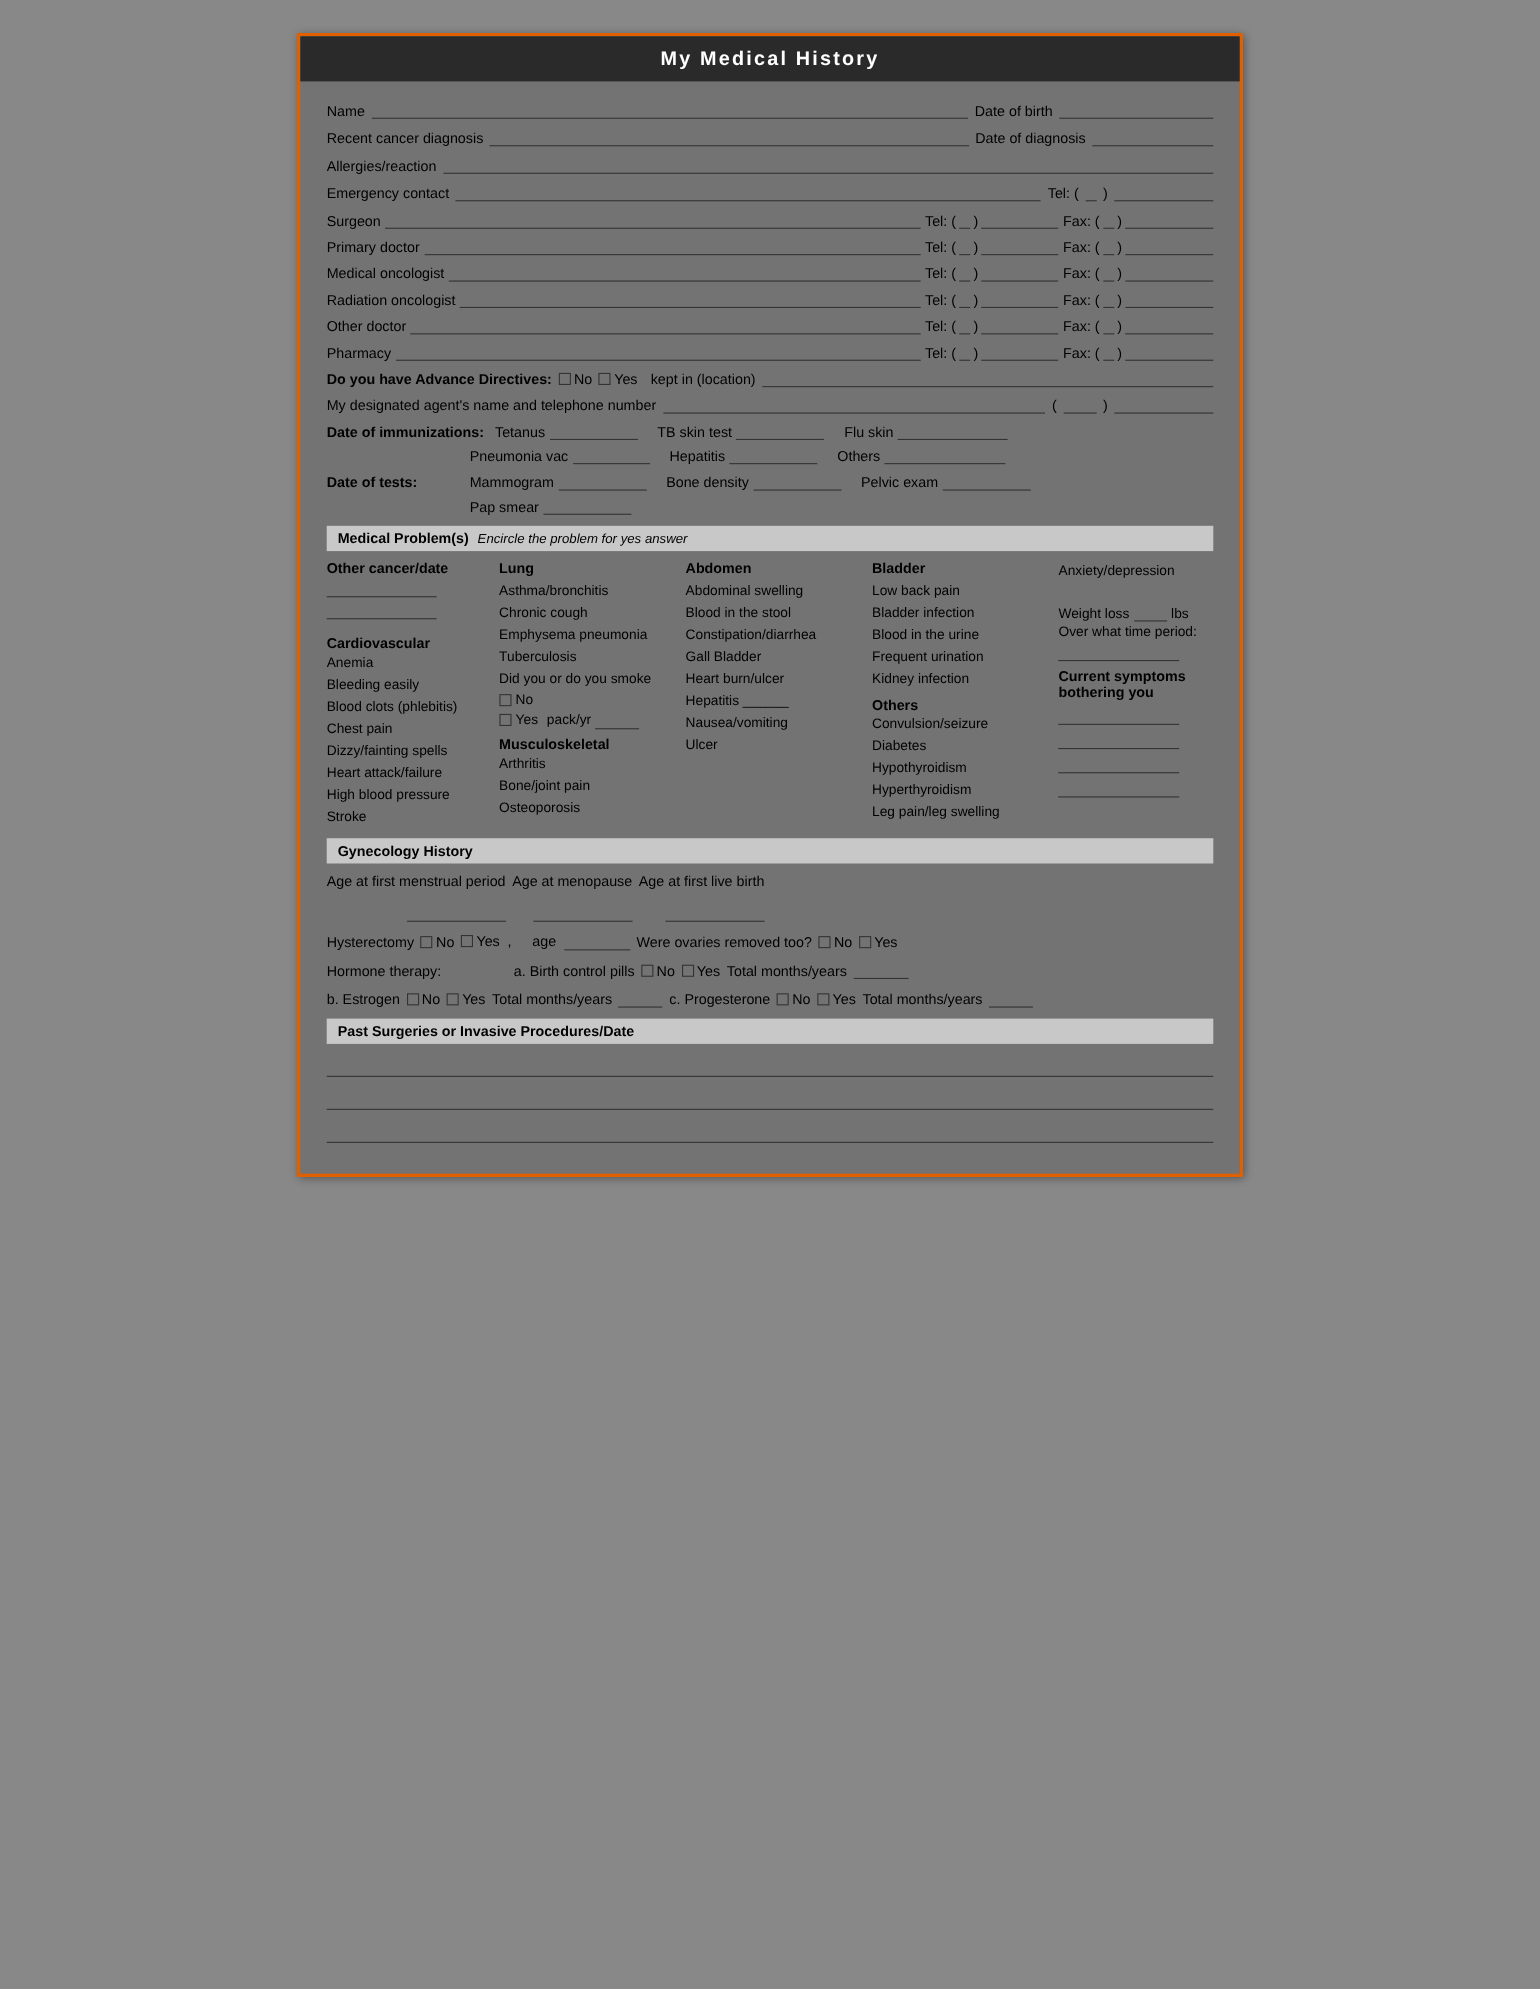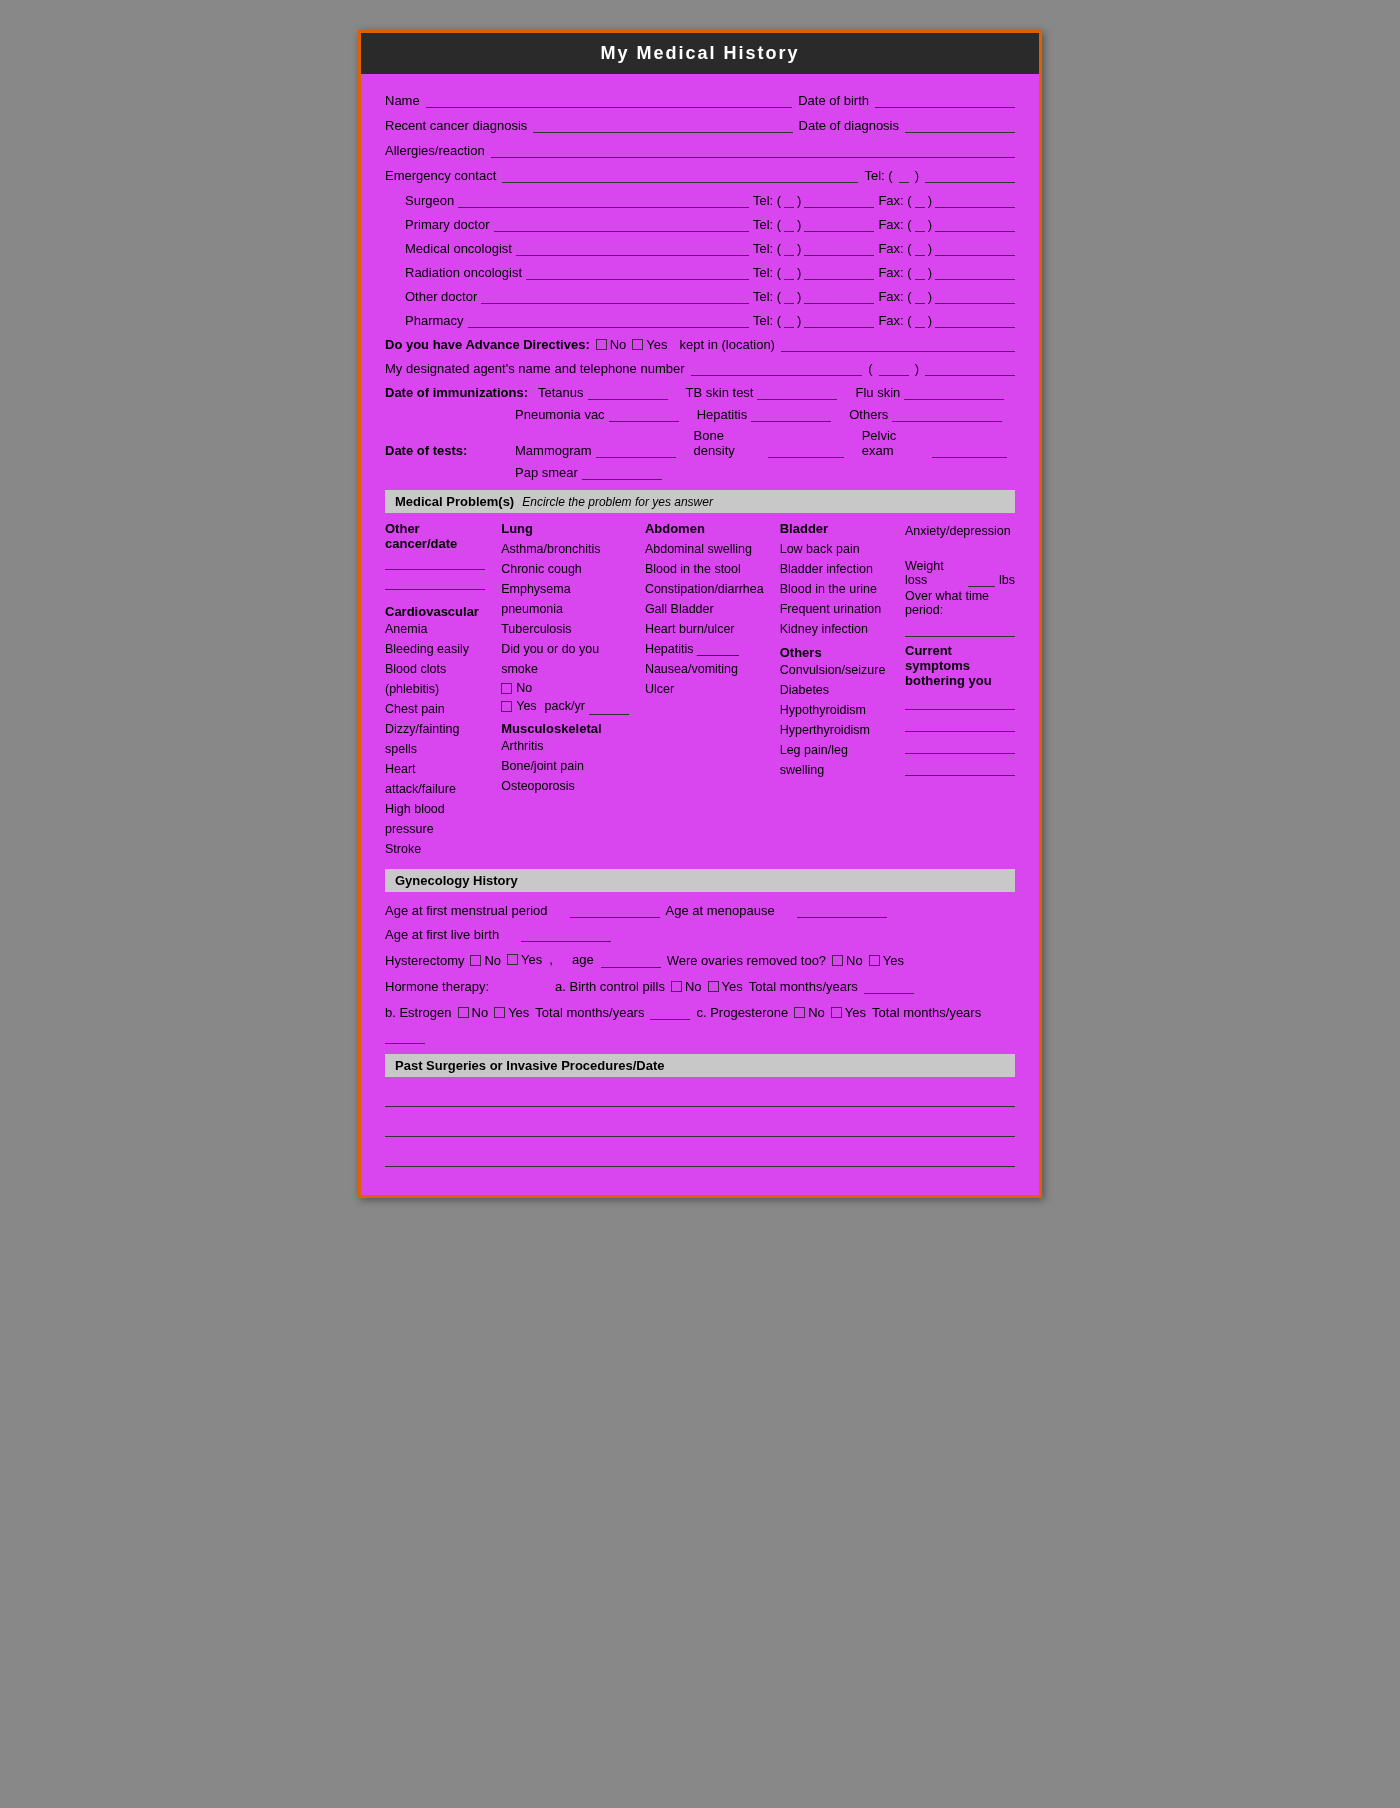--- a/index.html
+++ b/index.html
@@ -5,22 +5,22 @@
     * { box-sizing: border-box; margin: 0; padding: 0; }
     body {
       background: #888;
       font-family: Arial, sans-serif;
       font-size: 13px;
       display: flex;
       justify-content: center;
       padding: 30px 20px;
     }
     .page {
-      background: #d946ef;
-      width: 684px;
+      background: #737373;
+      width: 860px;
       border: 3px solid #e06000;
       padding: 0;
       box-shadow: 2px 2px 8px rgba(0,0,0,0.4);
     }
     .page-title {
       background: #2a2a2a;
       color: #fff;
       text-align: center;
       font-size: 18px;
       font-weight: bold;
@@ -60,21 +60,20 @@
       display: flex;
       align-items: flex-end;
       margin-bottom: 6px;
       gap: 4px;
     }
     .doctor-name {
       flex: 2.2;
       display: flex;
       align-items: flex-end;
       gap: 4px;
-      margin-left: 20px;
     }
     .doctor-tel {
       display: flex;
       align-items: flex-end;
       gap: 3px;
       flex-shrink: 0;
     }
     .doctor-fax {
       display: flex;
       align-items: flex-end;
@@ -190,21 +189,22 @@
     .gyn-row {
       display: flex;
       align-items: flex-end;
       gap: 6px;
       margin-bottom: 8px;
       flex-wrap: wrap;
     }
     .gyn-item {
       display: flex;
       align-items: flex-end;
-      gap: 22px;
+      gap: 12px;
+      flex-direction: column;
     }
 
     
     .surgery-lines {
       margin-top: 8px;
     }
     .surgery-line {
       border-bottom: 1px solid #333;
       height: 22px;
       margin-bottom: 8px;

